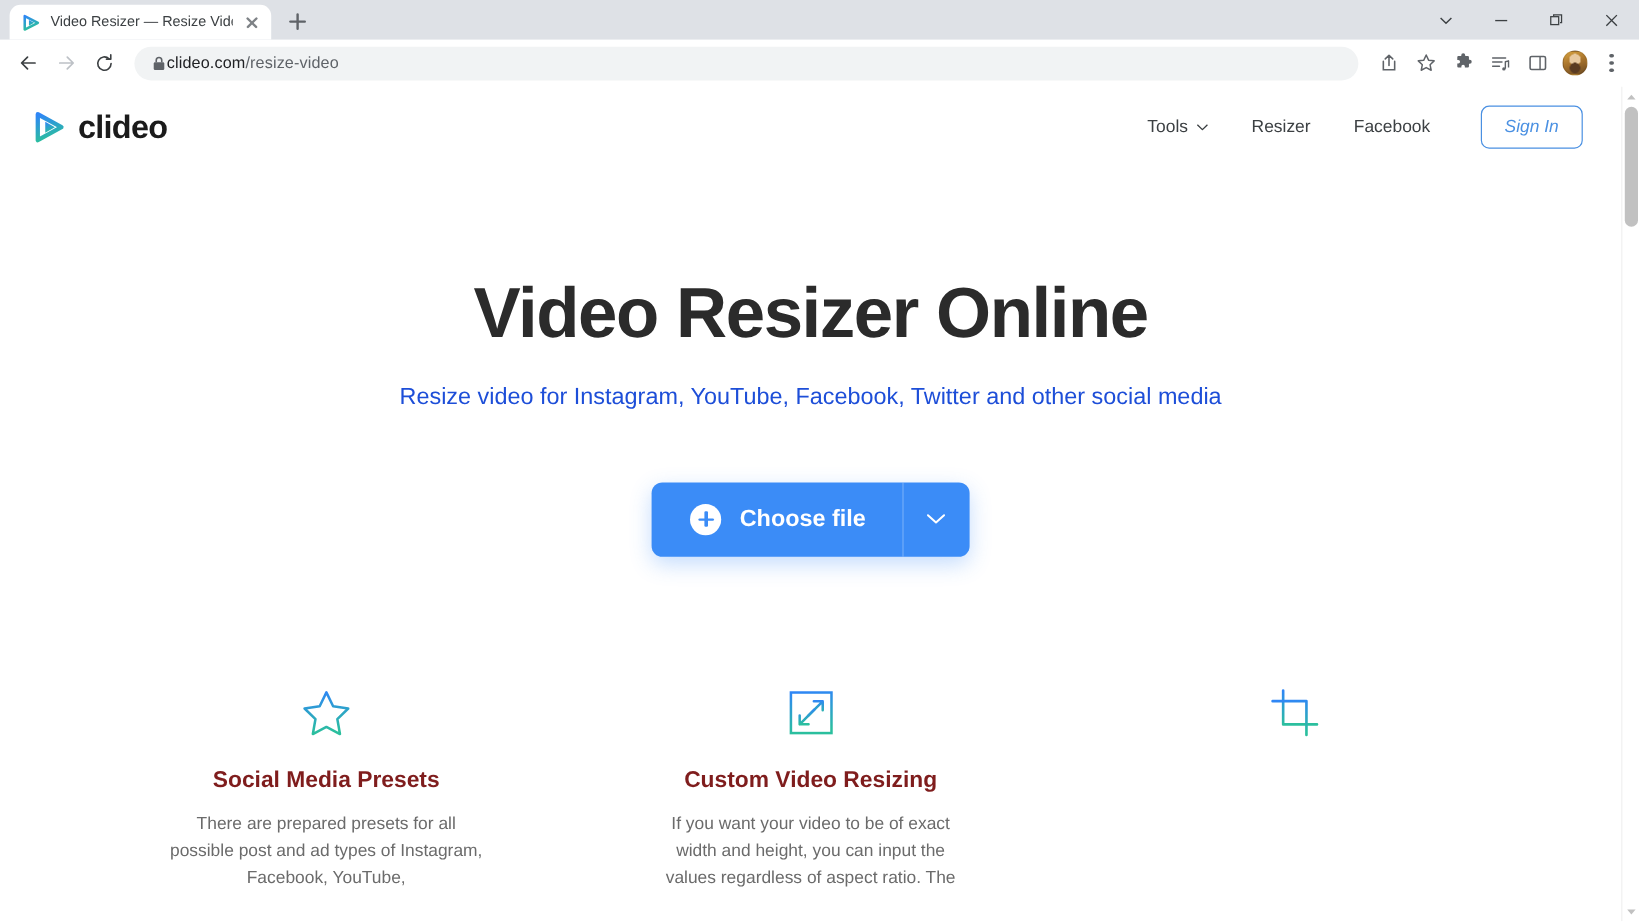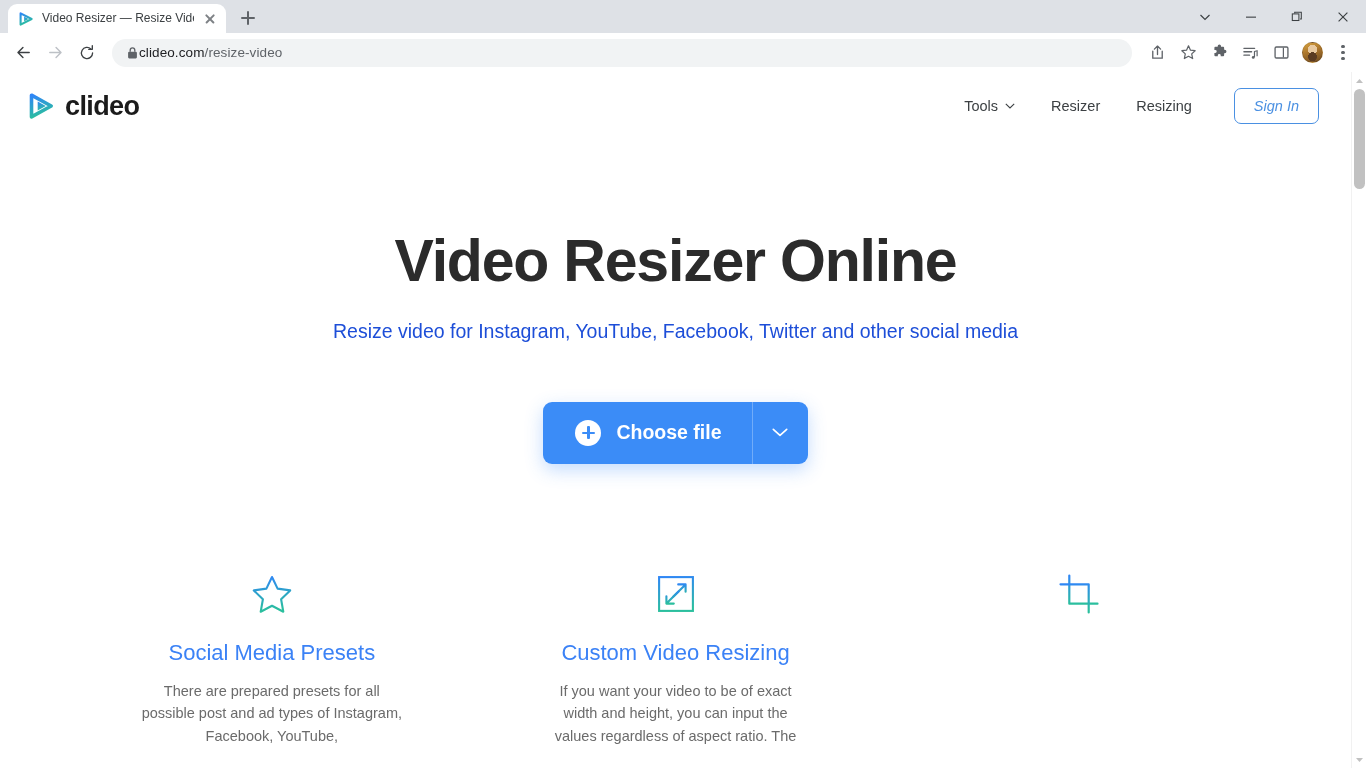--- a/index.html
+++ b/index.html
@@ -158,21 +158,21 @@
     border-left:1px solid rgba(255,255,255,.28);
   }
 
   
   .features {
     margin-top:108px; display:flex; justify-content:center; gap:0;
     padding:0 70px;
   }
   .feature { flex:1; text-align:center; padding:0 28px; }
   .feature-icon { height:44px; display:flex; align-items:center; justify-content:center; margin-bottom:24px; }
-  .feature h3 { font-size:22px; font-weight:400; color:#3b82f6; margin-bottom:14px; }
+  .feature h3 { font-size:19px; font-weight:700; color:#7f1d1d; margin-bottom:14px; }
   .feature p { font-size:14.5px; line-height:22.5px; color:#6b6b6b; max-width:268px; margin:0 auto; }
 </style>
 </head>
 <body>
 
 <div class="browser">
 
   <div class="tabstrip">
 
     <div class="tab">
@@ -318,21 +318,21 @@
           <div class="nav-item">
             <span>Tools</span>
             <svg class="chev-d" viewBox="0 0 10 6">
               <path d="M0.8 0.9 L5 5 L9.2 0.9" fill="none" stroke="#3c4043" stroke-width="1.1"></path>
             </svg>
           </div>
           <div class="nav-item">
             <span>Resizer</span>
           </div>
           <div class="nav-item">
-            <span>Resizing</span>
+            <span>Facebook</span>
           </div>
           <button class="signin">Sign In</button>
         </div>
       </div>
 
       <div class="hero">
         <h1>Video Resizer Online</h1>
         <div class="sub">Resize video for Instagram, YouTube, Facebook, Twitter and other social media</div>
 
         <div class="cta-wrap">

